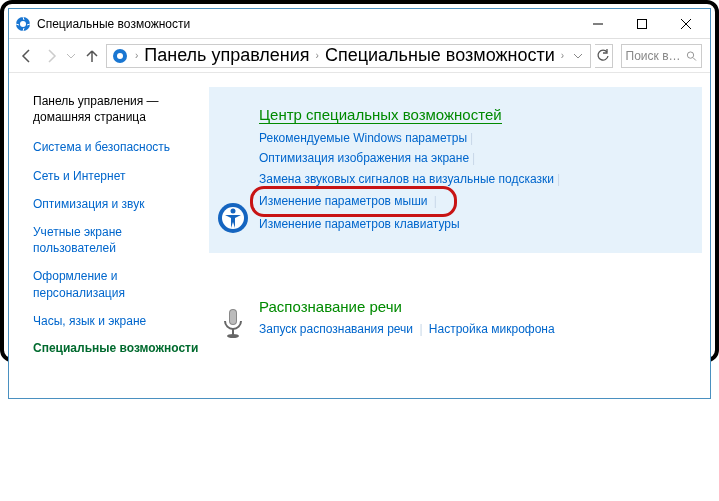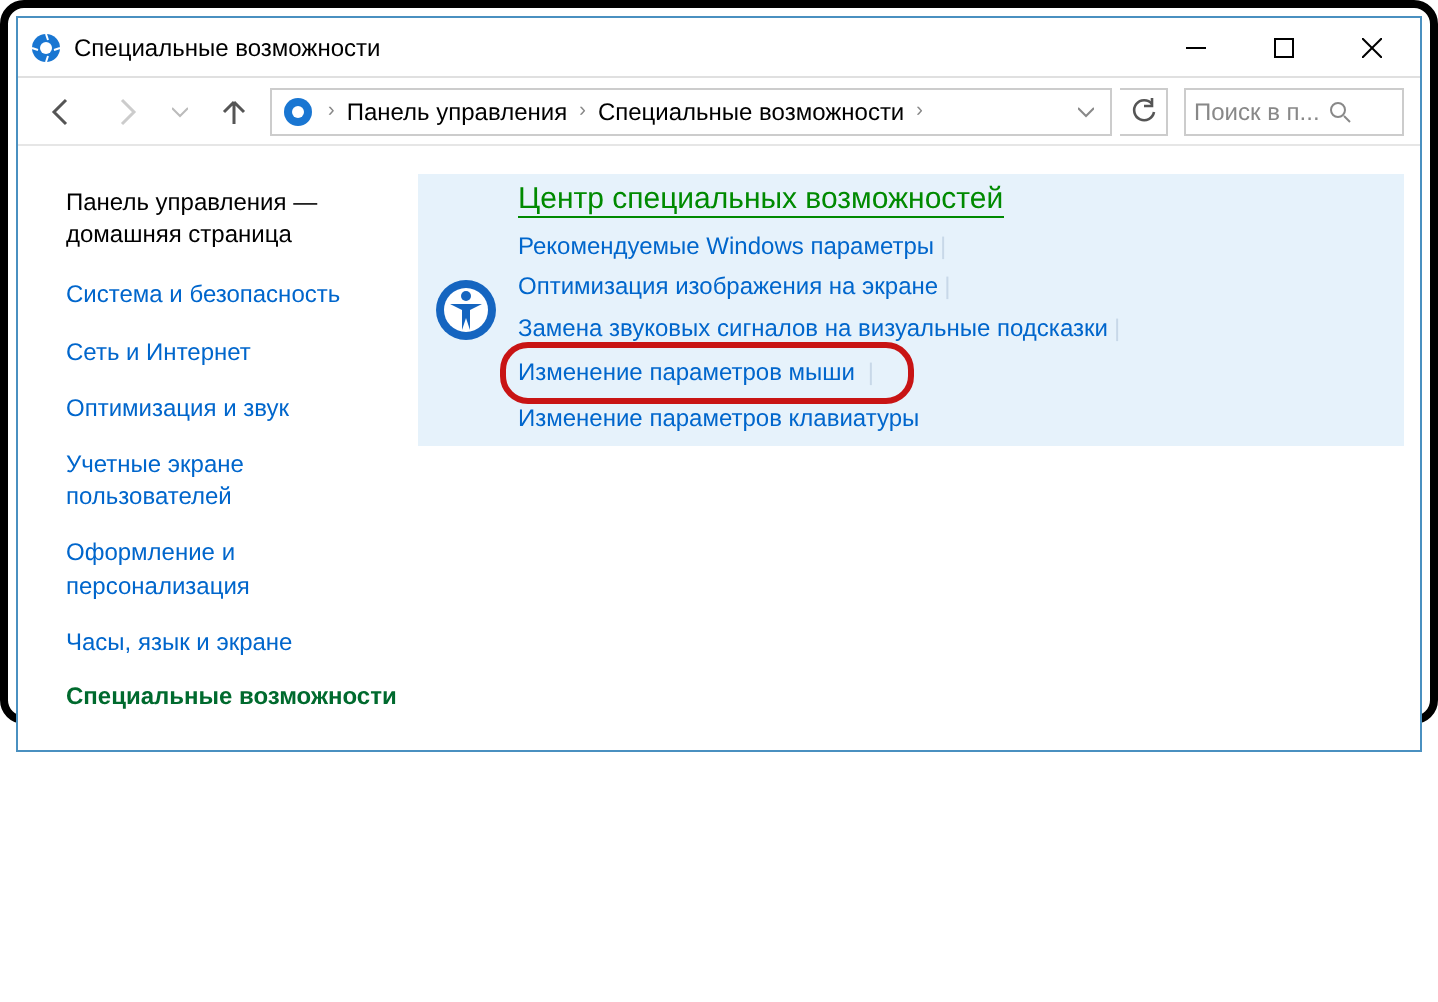--- a/index.html
+++ b/index.html
@@ -72,21 +72,21 @@
     align-items: center;
     padding: 0 4px;
     gap: 4px;
     background: #fff;
   }
   .breadcrumb .bc-icon {
     width: 18px; height: 18px;
     display: flex; align-items: center; justify-content: center;
   }
   .bc-sep { color: #888; font-size: 10px; padding: 0 2px; }
-  .bc-item { font-size: 12px; color: #000; white-space: nowrap; }
+  .bc-item { font-size: 18px; color: #000; white-space: nowrap; }
   .bc-drop { color: #888; margin-left: auto; padding: 0 4px; }
   .refresh {
     width: 24px; height: 24px;
     border: 1px solid #ccc;
     border-left: none;
     display: flex; align-items: center; justify-content: center;
     color: #555;
   }
   .searchbox {
     width: 110px; height: 24px;
@@ -130,23 +130,23 @@
     font-weight: bold;
     font-size: 12px;
     margin-top: 4px;
   }
   .main {
     flex: 1;
     padding: 14px 8px 14px 0;
   }
   .section {
     display: flex;
-    align-items: center;
+    align-items: flex-end;
     gap: 10px;
-    padding: 4px 8px;
+    padding: 19px 8px;
     margin-bottom: 26px;
   }
   .section.hl {
     background: #e6f2fb;
   }
   .sec-icon {
     width: 32px; height: 32px;
     flex-shrink: 0;
     display: flex; align-items: center; justify-content: center;
   }
@@ -300,17 +300,36 @@
             <span class="mouse-wrap">
               <span class="sublink">Изменение параметров мыши</span>
               <span class="pipe">|</span>
               <span class="ring"></span>
             </span><br>
             <span class="sublink">Изменение параметров клавиатуры</span>
           </div>
         </div>
       </div>
 
+      <div class="section">
+        <div class="sec-icon">
+          <svg width="28" height="32" viewBox="0 0 28 32">
+            <rect x="10" y="2" width="8" height="16" rx="4" fill="#888"></rect>
+            <rect x="11" y="3" width="6" height="14" rx="3" fill="#bbb"></rect>
+            <path d="M6 14 A8 8 0 0 0 22 14" fill="none" stroke="#666" stroke-width="2"></path>
+            <line x1="14" y1="22" x2="14" y2="28" stroke="#666" stroke-width="2"></line>
+            <ellipse cx="14" cy="29" rx="6" ry="2" fill="#666"></ellipse>
+          </svg>
+        </div>
+        <div class="sec-body">
+          <a class="sec-title">Распознавание речи</a>
+          <div class="sublinks">
+            <span class="sublink">Запуск распознавания речи</span>
+            <span class="pipe">|</span>
+            <span class="sublink">Настройка микрофона</span>
+          </div>
+        </div>
+      </div>
     </div>
   </div>
 
 </div>
 </div>
 
 </body></html>

